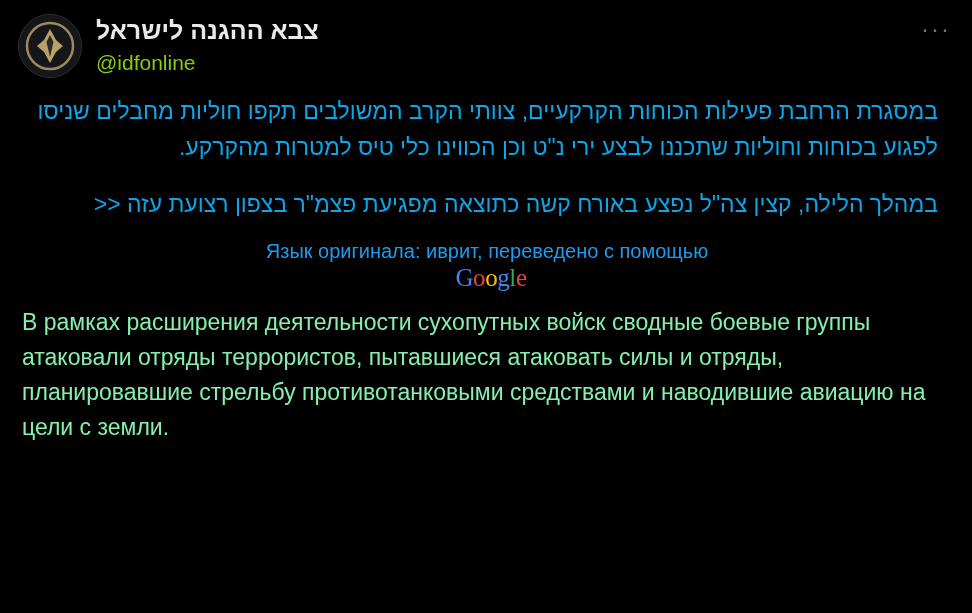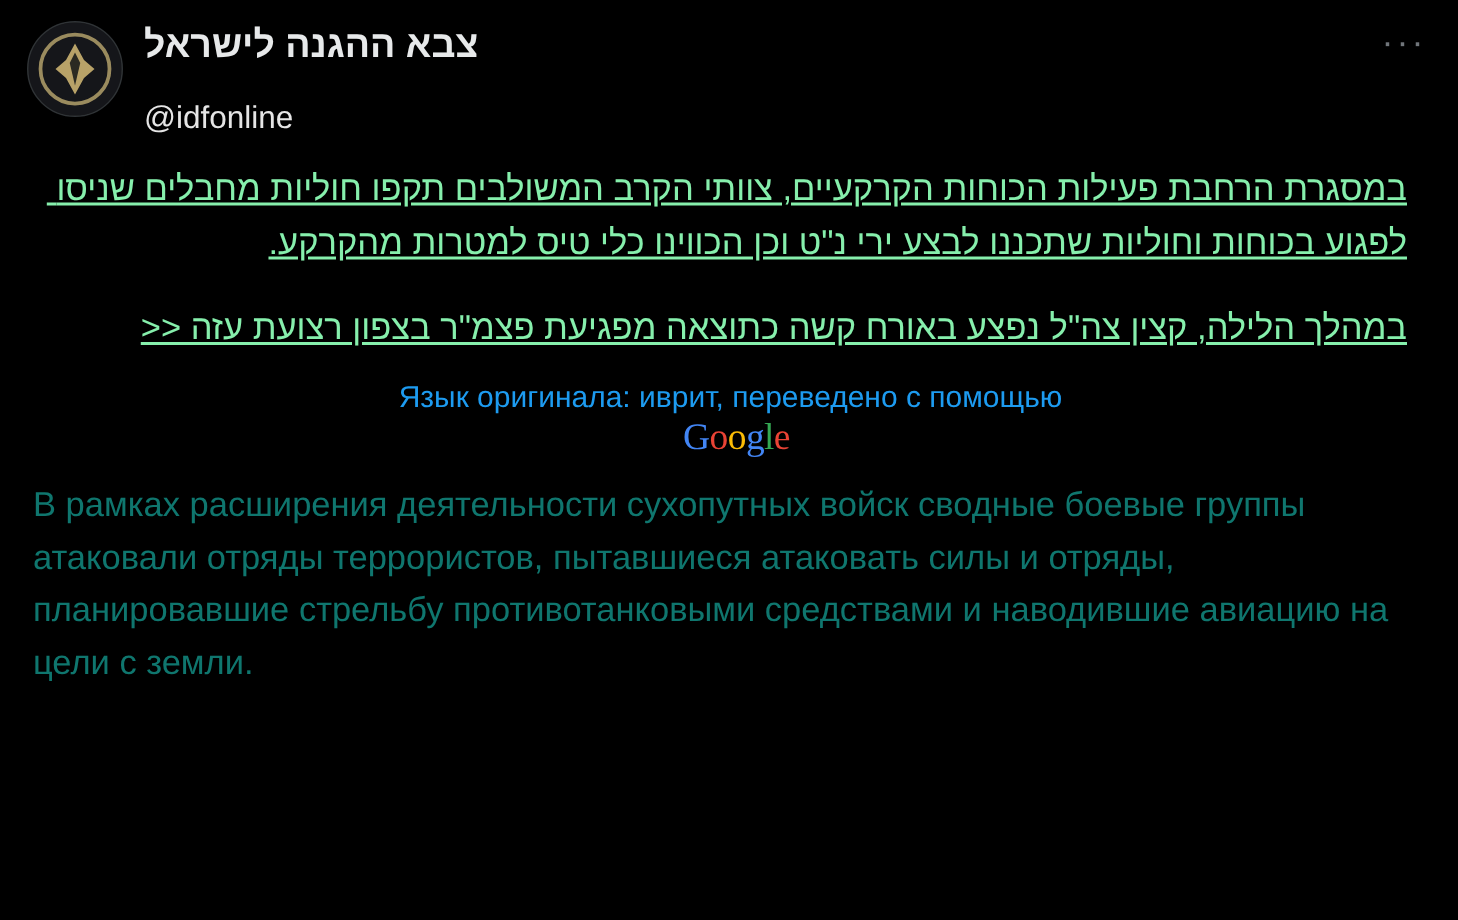--- a/index.html
+++ b/index.html
@@ -53,23 +53,23 @@
     font-size: 25px;
     font-weight: bold;
     color: #e7e9ea;
     line-height: 1.15;
     direction: rtl;
     text-align: right;
     unicode-bidi: isolate;
   }
   .handle {
     font-size: 21px;
-    color: #e5e5e5;
+    color: #84cc16;
     line-height: 1.3;
-    margin-top: 20px;
+    margin-top: 4px;
   }
   .more-btn {
     position: absolute;
     top: 22px;
     right: 18px;
     width: 36px;
     height: 24px;
     color: #71767b;
     font-size: 24px;
     line-height: 14px;
@@ -80,25 +80,24 @@
   }
   .body {
     padding: 0 22px;
     margin-top: 16px;
   }
   .rtl-text {
     direction: rtl;
     text-align: right;
     font-size: 23px;
     line-height: 1.55;
-    color: #86efac;
+    color: #0ea5e9;
     white-space: pre-wrap;
     unicode-bidi: plaintext;
     padding-right: 12px;
-    text-decoration: underline;
   }
   .rtl-gap {
     height: 22px;
   }
   .translate-note {
     margin-top: 16px;
     font-size: 20px;
     line-height: 1.2;
     color: #1d9bf0;
     display: flex;
@@ -122,21 +121,21 @@
   .g1 { color: #4285f4; }
   .g2 { color: #ea4335; }
   .g3 { color: #fbbc05; }
   .g4 { color: #4285f4; }
   .g5 { color: #34a853; }
   .g6 { color: #ea4335; }
   .translated {
     margin-top: 12px;
     font-size: 23px;
     line-height: 1.52;
-    color: #0f766e;
+    color: #86efac;
     white-space: pre-wrap;
   }
   .para-gap { height: 20px; }
 </style>
 </head>
 <body>
 
 <div class="post">
 
   <div class="post-header">

